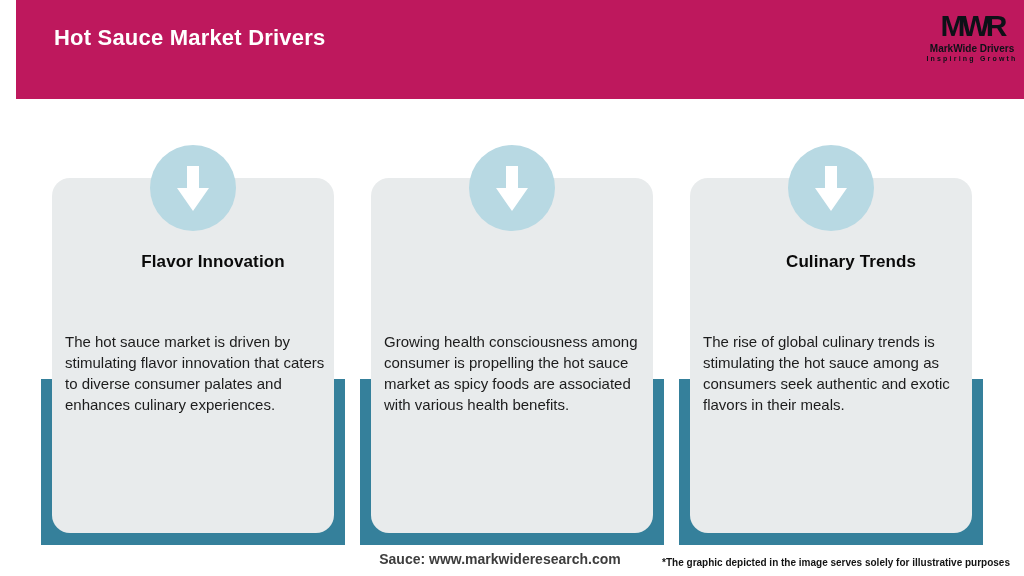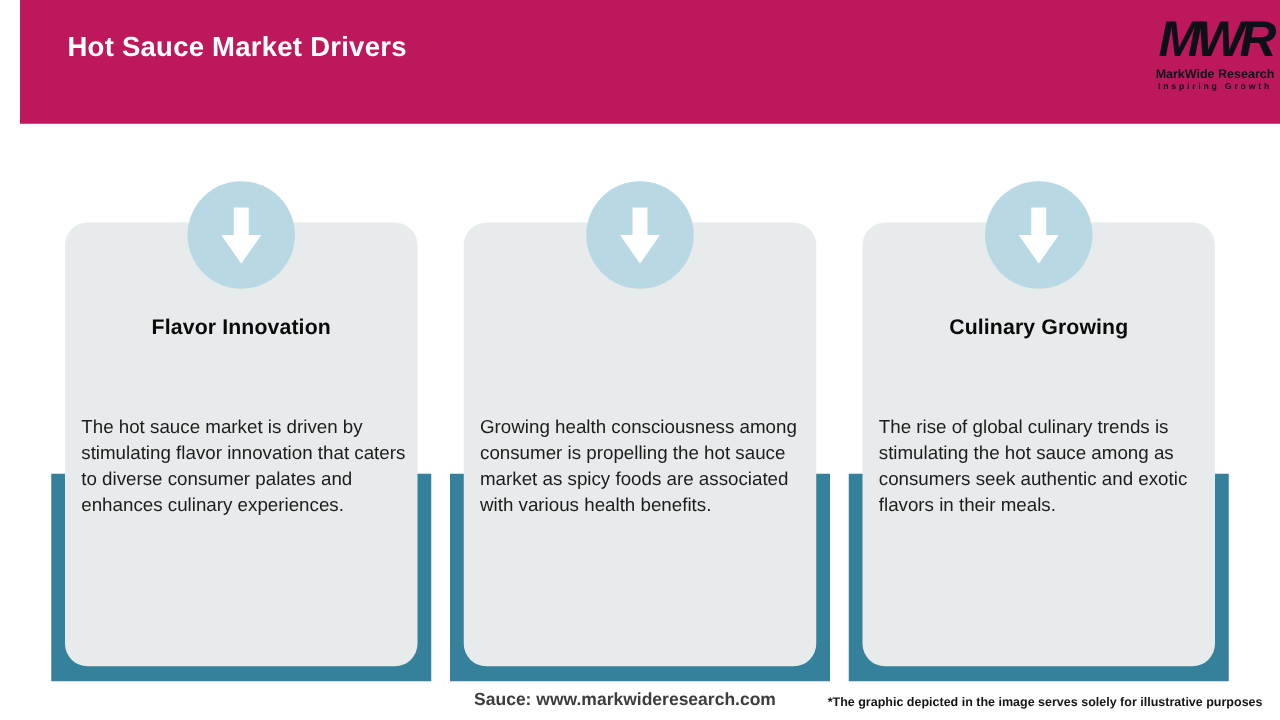--- a/index.html
+++ b/index.html
@@ -8,21 +8,21 @@
     font-family:"Liberation Sans", sans-serif;overflow:hidden;
   }
   
   .header{position:absolute;left:16px;top:0;width:1024px;height:99px;background:#be185d;}
   .page-title{
     position:absolute;left:38px;top:25px;font-size:22px;font-weight:bold;
     color:#ffffff;letter-spacing:.2px;
   }
   .logo{position:absolute;right:18px;top:11px;width:100px;text-align:center;color:#0d1117;}
   .logo-monogram{
-    font-size:41px;font-weight:800;font-style:italic;letter-spacing:-4px;
+    font-size:30px;font-weight:800;letter-spacing:-4px;
     line-height:1;transform:scaleY(.98);
   }
   .logo-name{font-size:10px;font-weight:bold;margin-top:2px;white-space:nowrap;}
   .logo-tagline{font-size:7px;font-weight:bold;letter-spacing:2.2px;margin-top:1px;white-space:nowrap;}
   
   .card-col{position:absolute;top:140px;width:304px;height:420px;}
   .col-1{left:41px;} .col-2{left:360px;} .col-3{left:679px;}
   .teal-backdrop{
     position:absolute;left:0;top:239px;width:304px;height:166px;background:#35809b;
   }
@@ -30,21 +30,21 @@
     position:absolute;left:11px;top:38px;width:282px;height:355px;
     background:#e8ebec;border-radius:18px;
   }
   .circle{
     position:absolute;left:50%;top:5px;margin-left:-43px;width:86px;height:86px;
     border-radius:50%;background:#b8d9e3;display:flex;align-items:center;justify-content:center;
   }
   .circle svg{display:block;margin-top:2px;}
   .card-title{
     position:absolute;left:11px;top:112px;width:282px;text-align:center;
-    font-size:17px;font-weight:bold;color:#0a0a0a;letter-spacing:.1px;
+    font-size:17px;font-weight:bold;color:#0a0a0a;letter-spacing:.1px;padding-left:20px;
   }
   .card-desc{
     position:absolute;left:24px;top:191px;width:272px;
     font-size:15px;line-height:21px;color:#1c1c1c;
   }
   
   .source-line{
     position:absolute;left:300px;top:551px;width:400px;text-align:center;
     font-size:14px;font-weight:bold;color:#3d3d3d;
   }
@@ -54,21 +54,21 @@
 </style>
 </head>
 <body>
 
 <div class="stage">
 
   <div class="header">
     <div class="page-title">Hot Sauce Market Drivers</div>
     <div class="logo">
       <div class="logo-monogram">MWR</div>
-      <div class="logo-name">MarkWide Research</div>
+      <div class="logo-name">MarkWide Drivers</div>
       <div class="logo-tagline">Inspiring Growth</div>
     </div>
   </div>
 
   <div class="card-col col-1">
     <div class="teal-backdrop"></div>
     <div class="card"></div>
     <div class="circle">
       <svg width="44" height="54" viewBox="0 0 44 54">
         <path d="M16 4 L28 4 L28 26 L38 26 L22 49 L6 26 L16 26 Z" fill="#ffffff"></path>
@@ -90,20 +90,20 @@
   </div>
 
   <div class="card-col col-3">
     <div class="teal-backdrop"></div>
     <div class="card"></div>
     <div class="circle">
       <svg width="44" height="54" viewBox="0 0 44 54">
         <path d="M16 4 L28 4 L28 26 L38 26 L22 49 L6 26 L16 26 Z" fill="#ffffff"></path>
       </svg>
     </div>
-    <div class="card-title">Culinary Growing</div>
+    <div class="card-title">Culinary Trends</div>
     <div class="card-desc">The rise of global culinary trends is stimulating the hot sauce among as consumers seek authentic and exotic flavors in their meals.</div>
   </div>
 
   <div class="source-line">Sauce: www.markwideresearch.com</div>
   <div class="disclaimer">*The graphic depicted in the image serves solely for illustrative purposes</div>
 
 </div>
 
 </body></html>

